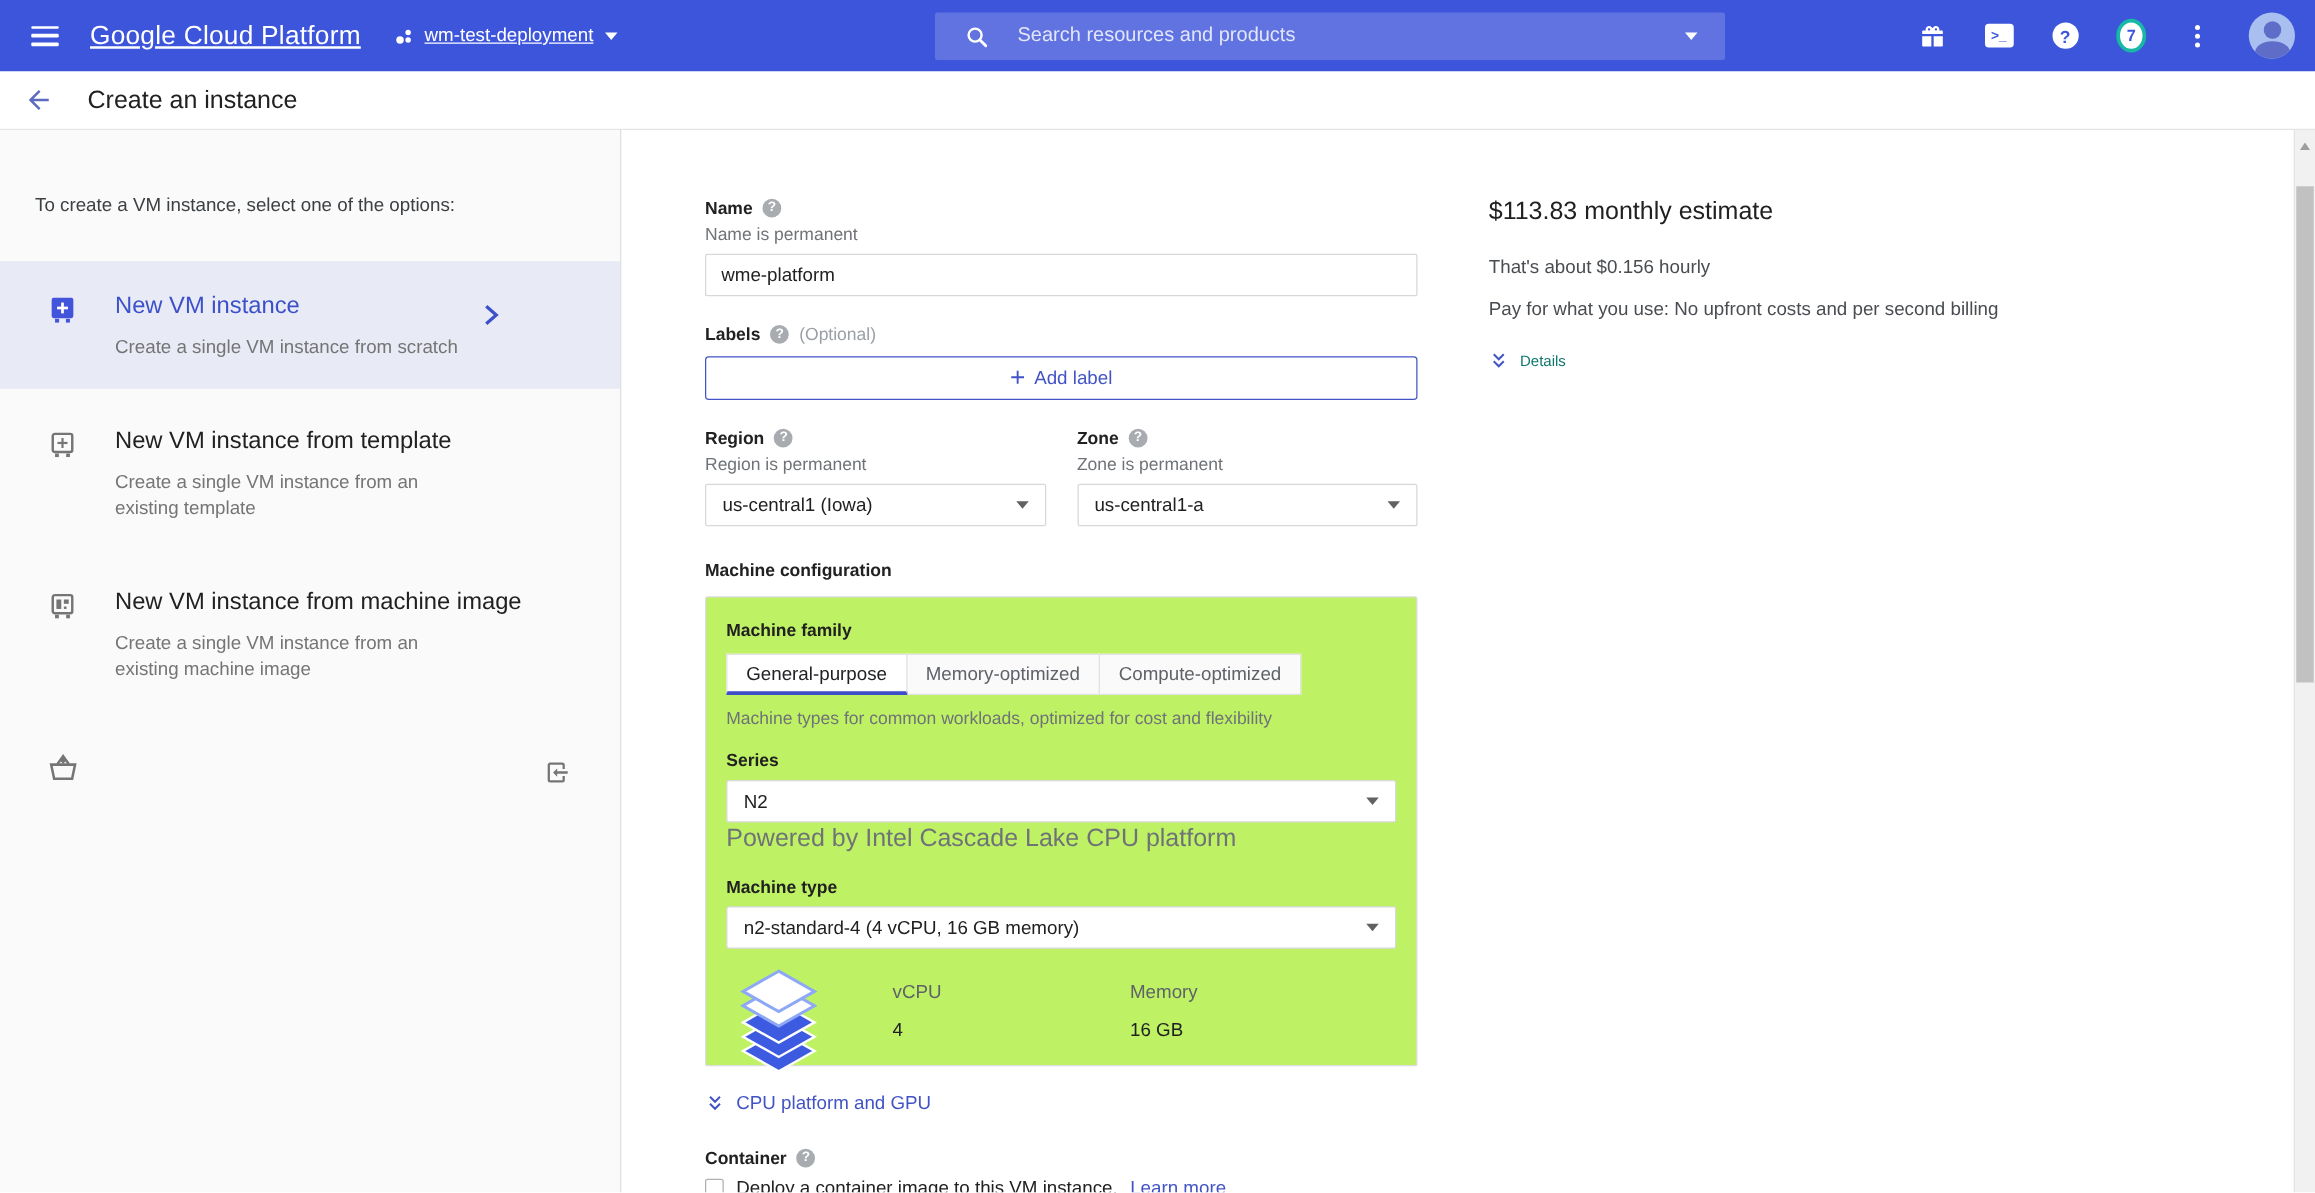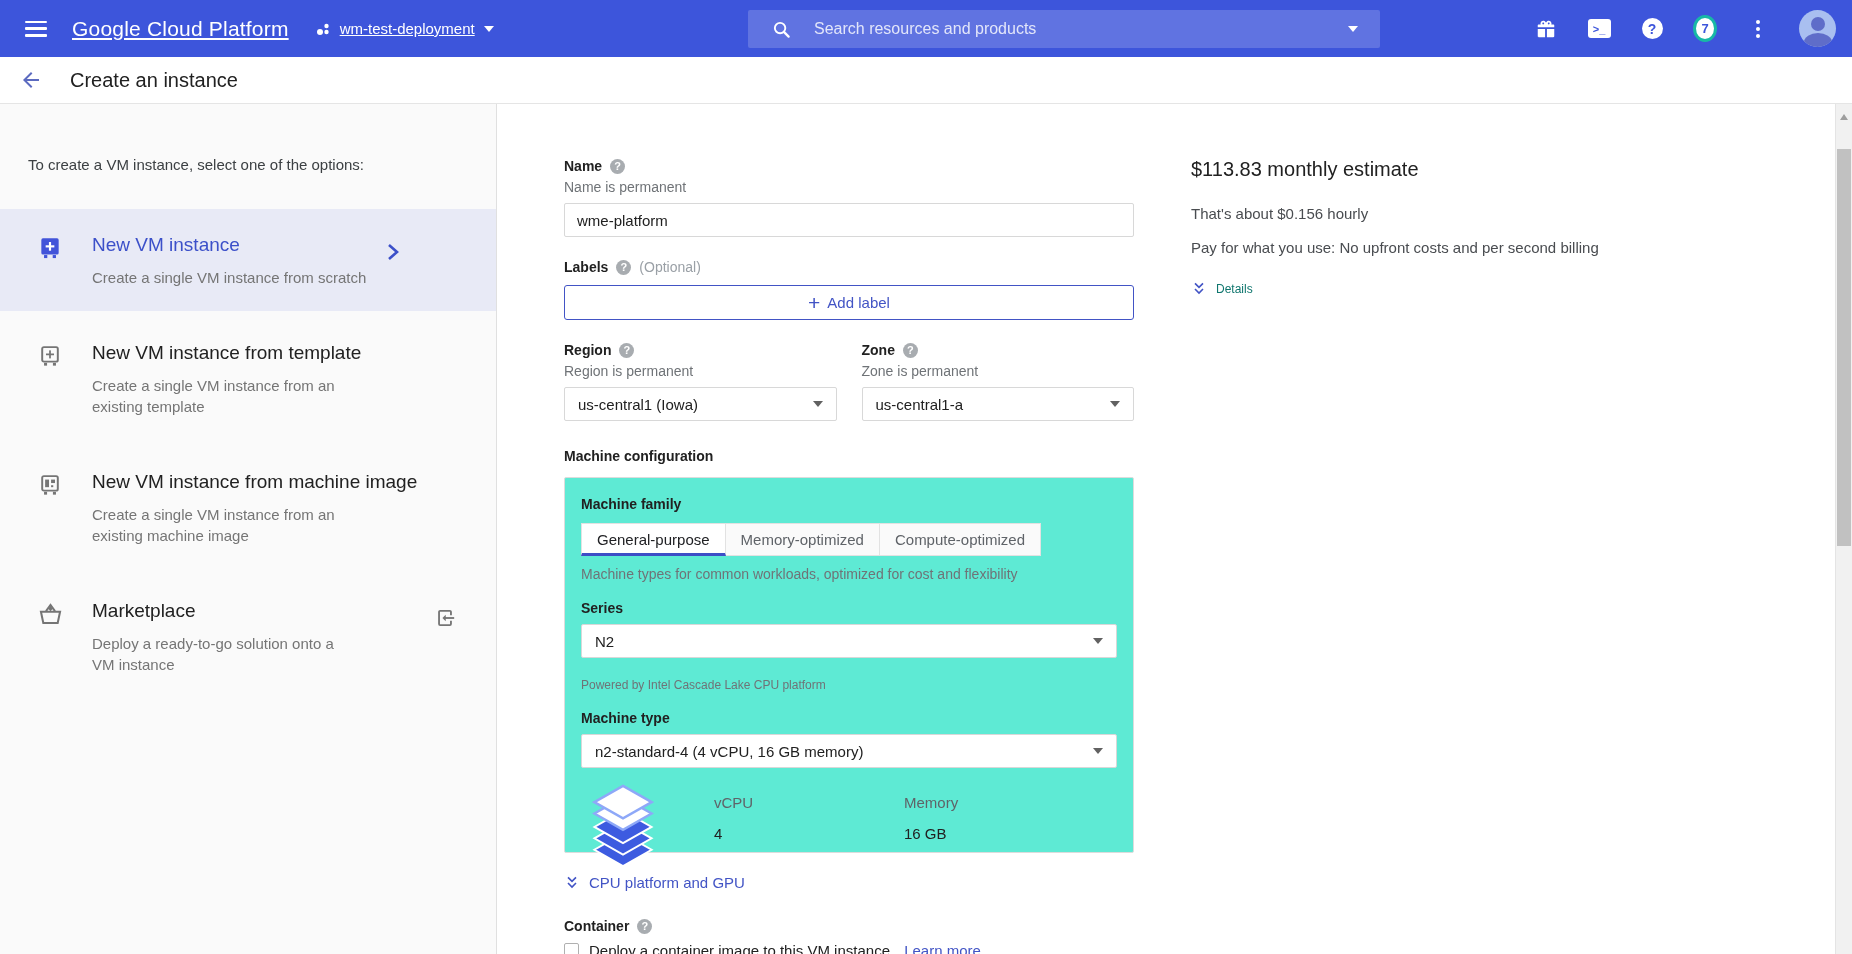--- a/index.html
+++ b/index.html
@@ -66,27 +66,27 @@
   .optional { font-size:14px; color:#9aa0a6; }
   .text-input { margin-top:8px; width:100%; height:34px; border:1px solid #d8d8d8; border-radius:2px; padding:0 12px; font-size:15px; color:#212121; font-family:inherit; background:#fff; }
   .add-label-btn { margin-top:10px; width:100%; height:35px; border:1px solid #4254C5; border-radius:3px; background:#fff; color:#4254C5; font-size:15px; font-family:inherit; display:flex; align-items:center; justify-content:center; gap:7px; cursor:pointer; }
   .plus { font-size:21px; line-height:18px; font-weight:400; }
   .sect { margin-top:22px; }
   .two-col { display:flex; gap:25px; margin-top:22px; }
   .col { flex:1; }
   .select { margin-top:8px; height:34px; border:1px solid #d8d8d8; border-radius:2px; background:#fff; display:flex; align-items:center; justify-content:space-between; padding:0 13px; font-size:15px; color:#212121; cursor:pointer; }
   .sel-caret { width:0; height:0; border-left:5px solid transparent; border-right:5px solid transparent; border-top:6px solid #616161; }
   .mc-title { margin-top:27px; font-size:14px; font-weight:bold; }
-  .mc-card { margin-top:13px; border:1px solid #dcdcdc; border-radius:2px; background:#5eead4; padding:18px 16px 0; height:376px; }
+  .mc-card { margin-top:13px; border:1px solid #dcdcdc; border-radius:2px; background:#bef264; padding:18px 16px 0; height:376px; }
   .tabs { display:flex; margin-top:11px; }
   .tab { height:33px; line-height:31px; padding:0 15px; font-size:15px; color:#5f6368; background:#fafafa; border:1px solid #e2e2e2; margin-left:-1px; cursor:pointer; }
   .tab.active { background:#fff; color:#202124; border-bottom:3px solid #3D4EC6; margin-left:0; z-index:1; }
   .tab-desc { margin-top:10px; font-size:14px; color:#6f7377; }
   .mc-lbl { margin-top:18px; font-size:14px; font-weight:bold; }
-  .mc-help { margin-top:20px; font-size:12px; color:#6f7377; }
+  .mc-help { margin-top:2px; font-size:20px; color:#6f7377; }
   .specs { display:flex; align-items:flex-start; padding:16px 0 0 11px; }
   .spec { width:130px; margin-left:60px; padding-top:10px; }
   .spec-label { font-size:15px; color:#5f6368; }
   .spec-value { margin-top:14px; font-size:15px; color:#212121; }
   .link-row { margin-top:21px; display:flex; align-items:center; gap:9px; color:#4254C5; font-size:15px; cursor:pointer; }
   .container-sec { margin-top:27px; }
   .check-row { display:flex; align-items:center; gap:10px; margin-top:8px; font-size:15px; color:#212121; }
   .checkbox { width:15px; height:15px; border:1.5px solid #b0b0b0; border-radius:2px; background:#fff; flex:none; cursor:pointer; }
   .learn-more { color:#4254C5; cursor:pointer; }
 
@@ -224,24 +224,20 @@
           </div>
         </div>
 
         <div class="option">
           <div class="opt-icon">
             <svg width="27" height="27" viewBox="0 0 24 24">
               <polygon points="3.5,9.5 20.5,9.5 18.4,19.5 5.6,19.5" fill="none" stroke="#757575" stroke-width="1.8"></polygon>
               <polyline points="8,9 12,3.5 16,9" fill="none" stroke="#757575" stroke-width="1.8"></polyline>
               <polygon points="12,4.5 14,6.8 12,9.1 10,6.8" fill="#757575"></polygon>
             </svg>
-          </div>
-          <div class="opt-body">
-            <div class="opt-title">Marketplace</div>
-            <div class="opt-desc">Deploy a ready-to-go solution onto a VM instance</div>
           </div>
           <div class="opt-exit">
             <svg width="22" height="22" viewBox="0 0 24 24">
               <path fill="none" stroke="#757575" stroke-width="2" d="M18.5 15v3.5a1.2 1.2 0 0 1-1.2 1.2H6.7a1.2 1.2 0 0 1-1.2-1.2V5.5a1.2 1.2 0 0 1 1.2-1.2h10.6a1.2 1.2 0 0 1 1.2 1.2V9"></path>
               <line x1="22" y1="12" x2="12" y2="12" stroke="#757575" stroke-width="2"></line>
               <polygon points="12.8,8.4 9.2,12 12.8,15.6" fill="#757575"></polygon>
             </svg>
           </div>
         </div>
 

